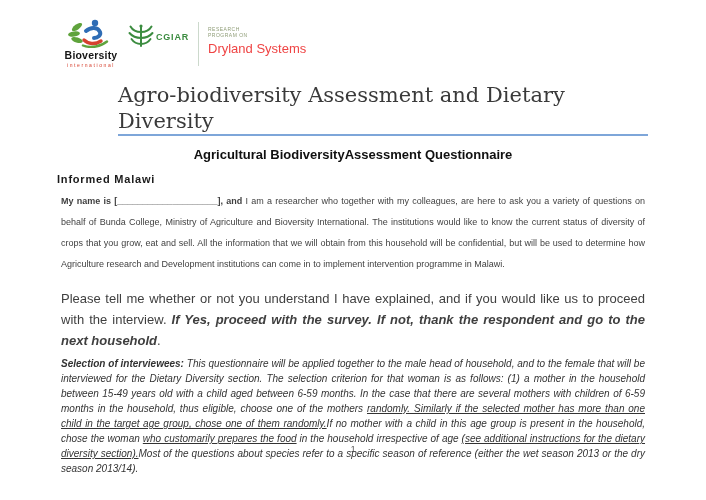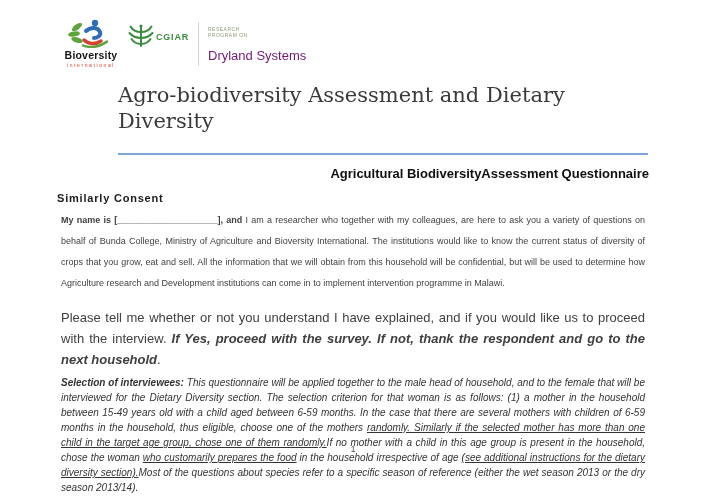--- a/index.html
+++ b/index.html
@@ -10,30 +10,30 @@
   
   .logos{position:absolute;top:18px;left:62px;display:flex;align-items:flex-start;}
   .biover{display:flex;flex-direction:column;align-items:center;width:58px;}
   .biover-name{font-size:10.5px;font-weight:bold;color:#151515;margin-top:1px;letter-spacing:0.2px;}
   .biover-sub{font-size:5px;color:#d6412f;letter-spacing:1.6px;margin-top:1px;}
   .cgiar{display:flex;flex-direction:row;align-items:center;margin-left:6px;padding-top:5px;}
   .cgiar-label{font-size:9px;font-weight:bold;color:#3c8c40;letter-spacing:0.8px;margin-top:2px;}
   .logo-divider{width:1px;height:44px;background:#ccd9cc;margin:4px 0 0 9px;}
   .dryland{margin-left:9px;padding-top:8px;}
   .dryland-program{font-size:5px;color:#8f9d77;letter-spacing:0.5px;line-height:6px;}
-  .dryland-name{font-size:13px;color:#701a75;margin-top:10px;}
+  .dryland-name{font-size:13px;color:#ef4444;margin-top:3px;}
   
   .title-block{
     margin:82px 58px 0 118px;
     font-family:"DejaVu Serif","Liberation Serif",serif;
     font-size:21px;line-height:26px;color:#3a3a3a;
-    border-bottom:2px solid #7ea6d9;padding-bottom:19px;
+    border-bottom:2px solid #7ea6d9;padding-bottom:0;
   }
   
-  .subtitle{margin:11px 57px 0 57px;text-align:right;font-weight:bold;font-size:13px;color:#101010;}
+  .subtitle{margin:11px 57px 0 57px;text-align:center;font-weight:bold;font-size:13px;color:#101010;}
   .informed{margin:11px 0 0 57px;font-weight:bold;font-size:11px;letter-spacing:0.8px;color:#1a1a1a;}
   
   .para{margin:0 61px;text-align:justify;}
   .consent{margin-top:6px;font-size:9px;line-height:21px;color:#3f3f3f;}
   .proceed{margin-top:13px;font-size:13px;line-height:21px;color:#3f3f3f;}
   .selection{margin-top:5px;font-size:10px;line-height:15px;font-style:italic;color:#333333;}
   .b{font-weight:bold;}
   .bi{font-weight:bold;font-style:italic;}
   .u{text-decoration:underline;}
   
@@ -85,21 +85,21 @@
       <div class="dryland-name">Dryland Systems</div>
     </div>
   </div>
 
   <div class="title-block">
     <div>Agro-biodiversity Assessment and Dietary Diversity</div>
   </div>
 
   <div class="subtitle">Agricultural BiodiversityAssessment Questionnaire</div>
 
-  <div class="informed">Similarly Consent</div>
+  <div class="informed">Informed Malawi</div>
 
   <p class="para consent"><span class="b">My name is [____________________], and</span><span> I am a researcher who together with my colleagues, are here to ask you a variety of questions on behalf of Bunda College, Ministry of Agriculture and Bioversity International. The institutions would like to know the current status of diversity of crops that you grow, eat and sell. All the information that we will obtain from this household will be confidential, but will be used to determine how Agriculture research and Development institutions can come in to implement intervention programme in Malawi.</span></p>
 
   <p class="para proceed"><span>Please tell me whether or not you understand I have explained, and if you would like us to proceed with the interview.  </span><span class="bi">If Yes, proceed with the survey.  If not, thank the respondent and go to the next household</span><span>.</span></p>
 
   <p class="para selection"><span class="b">Selection of interviewees:</span><span> This questionnaire will be applied together to the male head of household, and to the female that will be interviewed for the Dietary Diversity section. The selection criterion for that woman is as follows: (1) a mother in the household between 15-49 years old with a child aged between 6-59 months. In the case that there are several mothers with children of 6-59 months in the household, thus eligible, choose one of the mothers </span><span class="u">randomly. Similarly if the selected mother has more than one child in the target age group, chose one of them randomly.</span><span>If no mother with a child in this age group is present in the household, chose the woman </span><span class="u">who customarily prepares the food</span><span> in the household irrespective of age </span><span class="u">(see additional instructions for the dietary diversity section).</span><span>Most of the questions about species refer to a specific season of reference (either the wet season 2013 or the dry season 2013/14).</span></p>
 
   <div class="pagenum">1</div>
 
 </div>

